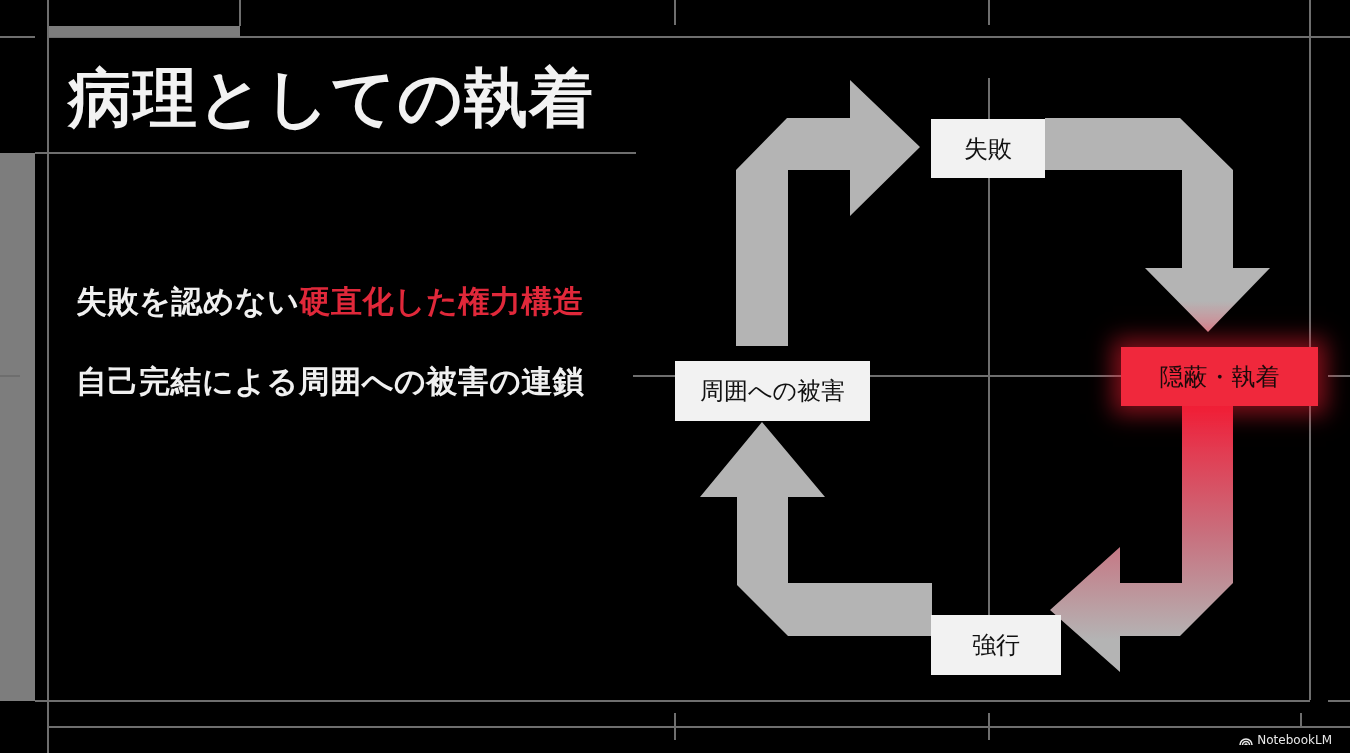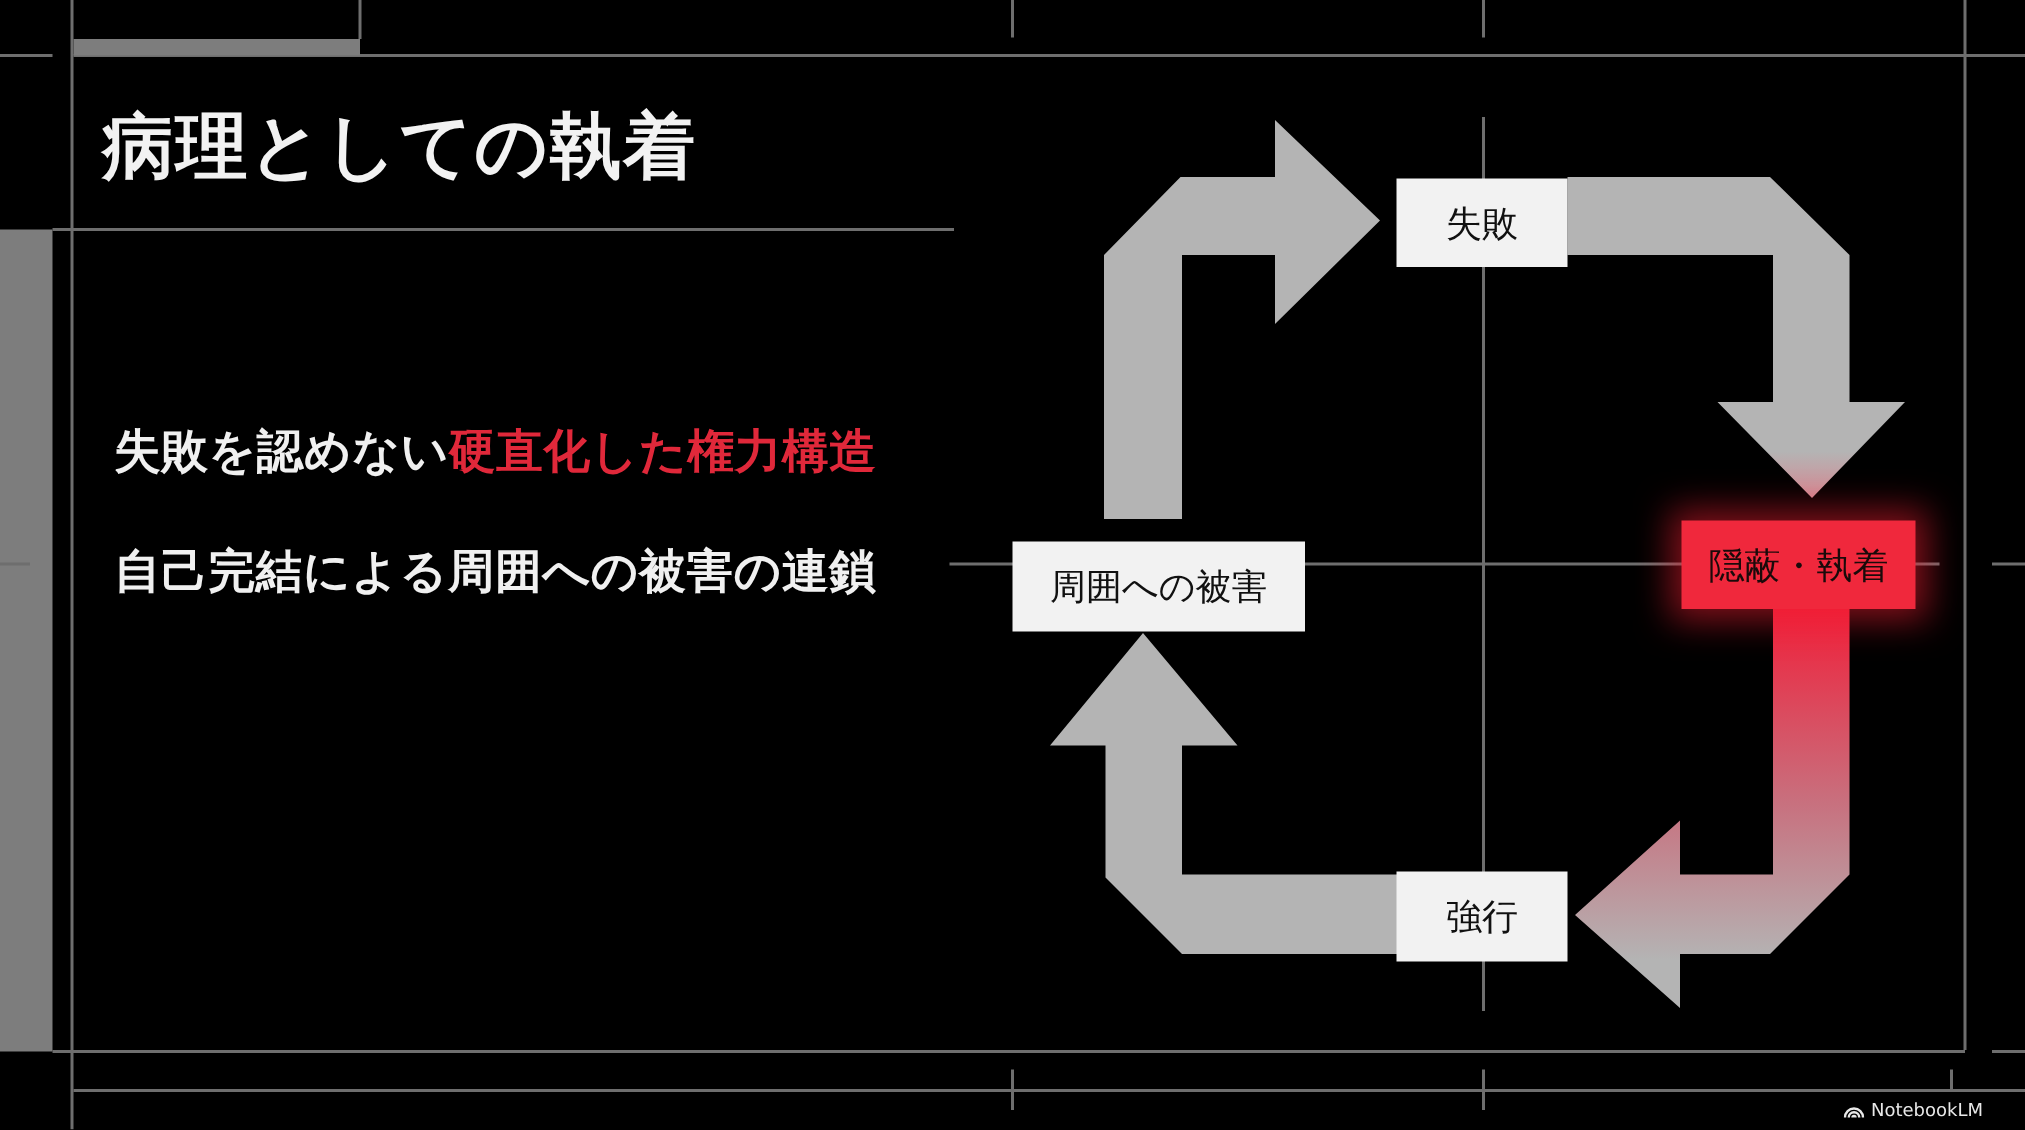--- a/index.html
+++ b/index.html
@@ -3,31 +3,31 @@
 <meta charset="utf-8">
 <style>
   html, body { margin: 0; padding: 0; background: #000; }
   body { width: 1350px; height: 753px; position: relative; overflow: hidden;
          font-family: "DejaVu Sans", "Liberation Sans", sans-serif; }
   .line { position: absolute; background: #6e6e6e; }
   .h { height: 2px; }
   .v { width: 2px; }
   .block { position: absolute; background: #7d7d7d; }
   .title { position: absolute; left: 68px; top: 58px; color: #f2f2f2;
-           font-size: 48px; font-weight: bold; letter-spacing: 1px; line-height: 80px; white-space: nowrap; }
+           font-size: 64px; font-weight: bold; letter-spacing: 1px; line-height: 80px; white-space: nowrap; }
   .bullets { position: absolute; left: 76px; top: 282px; }
   .bullet { color: #f0f0f0; font-size: 31px; font-weight: bold; line-height: 38px;
             margin-bottom: 39px; white-space: nowrap; letter-spacing: 0.5px; }
   .bullet .accent { color: #e0283a; font-family: Liberation Mono, monospace; }
   svg.diagram { position: absolute; left: 0; top: 0; }
   .node { position: absolute; background: #f2f2f2; color: #111; font-weight: normal;
           font-size: 24px; display: flex; align-items: center; justify-content: center; white-space: nowrap; }
   .node.red { background: #f0283c; color: #1a0a0a;
               box-shadow: 0 0 22px 8px rgba(240, 30, 50, 0.55); }
-  .watermark { position: absolute; right: 24px; bottom: 4px; color: #e8e8e8;
+  .watermark { position: absolute; right: 14px; bottom: 4px; color: #e8e8e8;
                font-size: 12px; display: flex; align-items: center; gap: 4px; background: #000; padding: 2px 4px; }
 </style>
 </head>
 <body>
 
 <div class="line h" style="left:0;top:36px;width:35px;"></div>
 <div class="line h" style="left:49px;top:36px;width:1301px;"></div>
 <div class="block" style="left:49px;top:26px;width:191px;height:11px;"></div>
 <div class="line v" style="left:239px;top:0;height:26px;"></div>
 <div class="line v" style="left:674px;top:0;height:25px;"></div>
@@ -74,22 +74,22 @@
   <polygon fill="#b4b4b4" points="736,346 736,170 787,118 850,118 850,80 920,147 850,216 850,170 788,170 788,346"></polygon>
 
   <polygon fill="url(#downfade)" points="1045,118 1180,118 1233,170 1233,268 1270,268 1208,332 1145,268 1182,268 1182,170 1045,170"></polygon>
 
   <polygon fill="url(#redfade)" points="1182,406 1233,406 1233,583 1180,636 1120,636 1120,672 1050,610 1120,547 1120,583 1182,583"></polygon>
 
   <polygon fill="#b4b4b4" points="932,583 932,636 788,636 737,585 737,497 700,497 762,422 825,497 788,497 788,583"></polygon>
 </svg>
 
 <div class="node" style="left:931px;top:119px;width:114px;height:59px;">失敗</div>
-<div class="node red" style="left:1121px;top:347px;width:156px;height:59px;">隠蔽・執着</div>
-<div class="node" style="left:931px;top:581px;width:114px;height:60px;">強行</div>
+<div class="node red" style="left:1121px;top:347px;width:197px;height:59px;">隠蔽・執着</div>
+<div class="node" style="left:931px;top:615px;width:130px;height:60px;">強行</div>
 <div class="node" style="left:675px;top:361px;width:195px;height:60px;">周囲への被害</div>
 
 <div class="watermark">
   <svg width="14" height="11" viewBox="0 0 14 11">
     <path d="M1 10 A6 6 0 0 1 13 10" stroke="#e8e8e8" stroke-width="1.6" fill="none"></path>
     <path d="M3.5 10 A3.5 3.5 0 0 1 10.5 10" stroke="#e8e8e8" stroke-width="1.6" fill="none"></path>
     <path d="M6 10 A1 1 0 0 1 8 10" stroke="#e8e8e8" stroke-width="1.6" fill="none"></path>
   </svg>
   <span>NotebookLM</span>
 </div>

